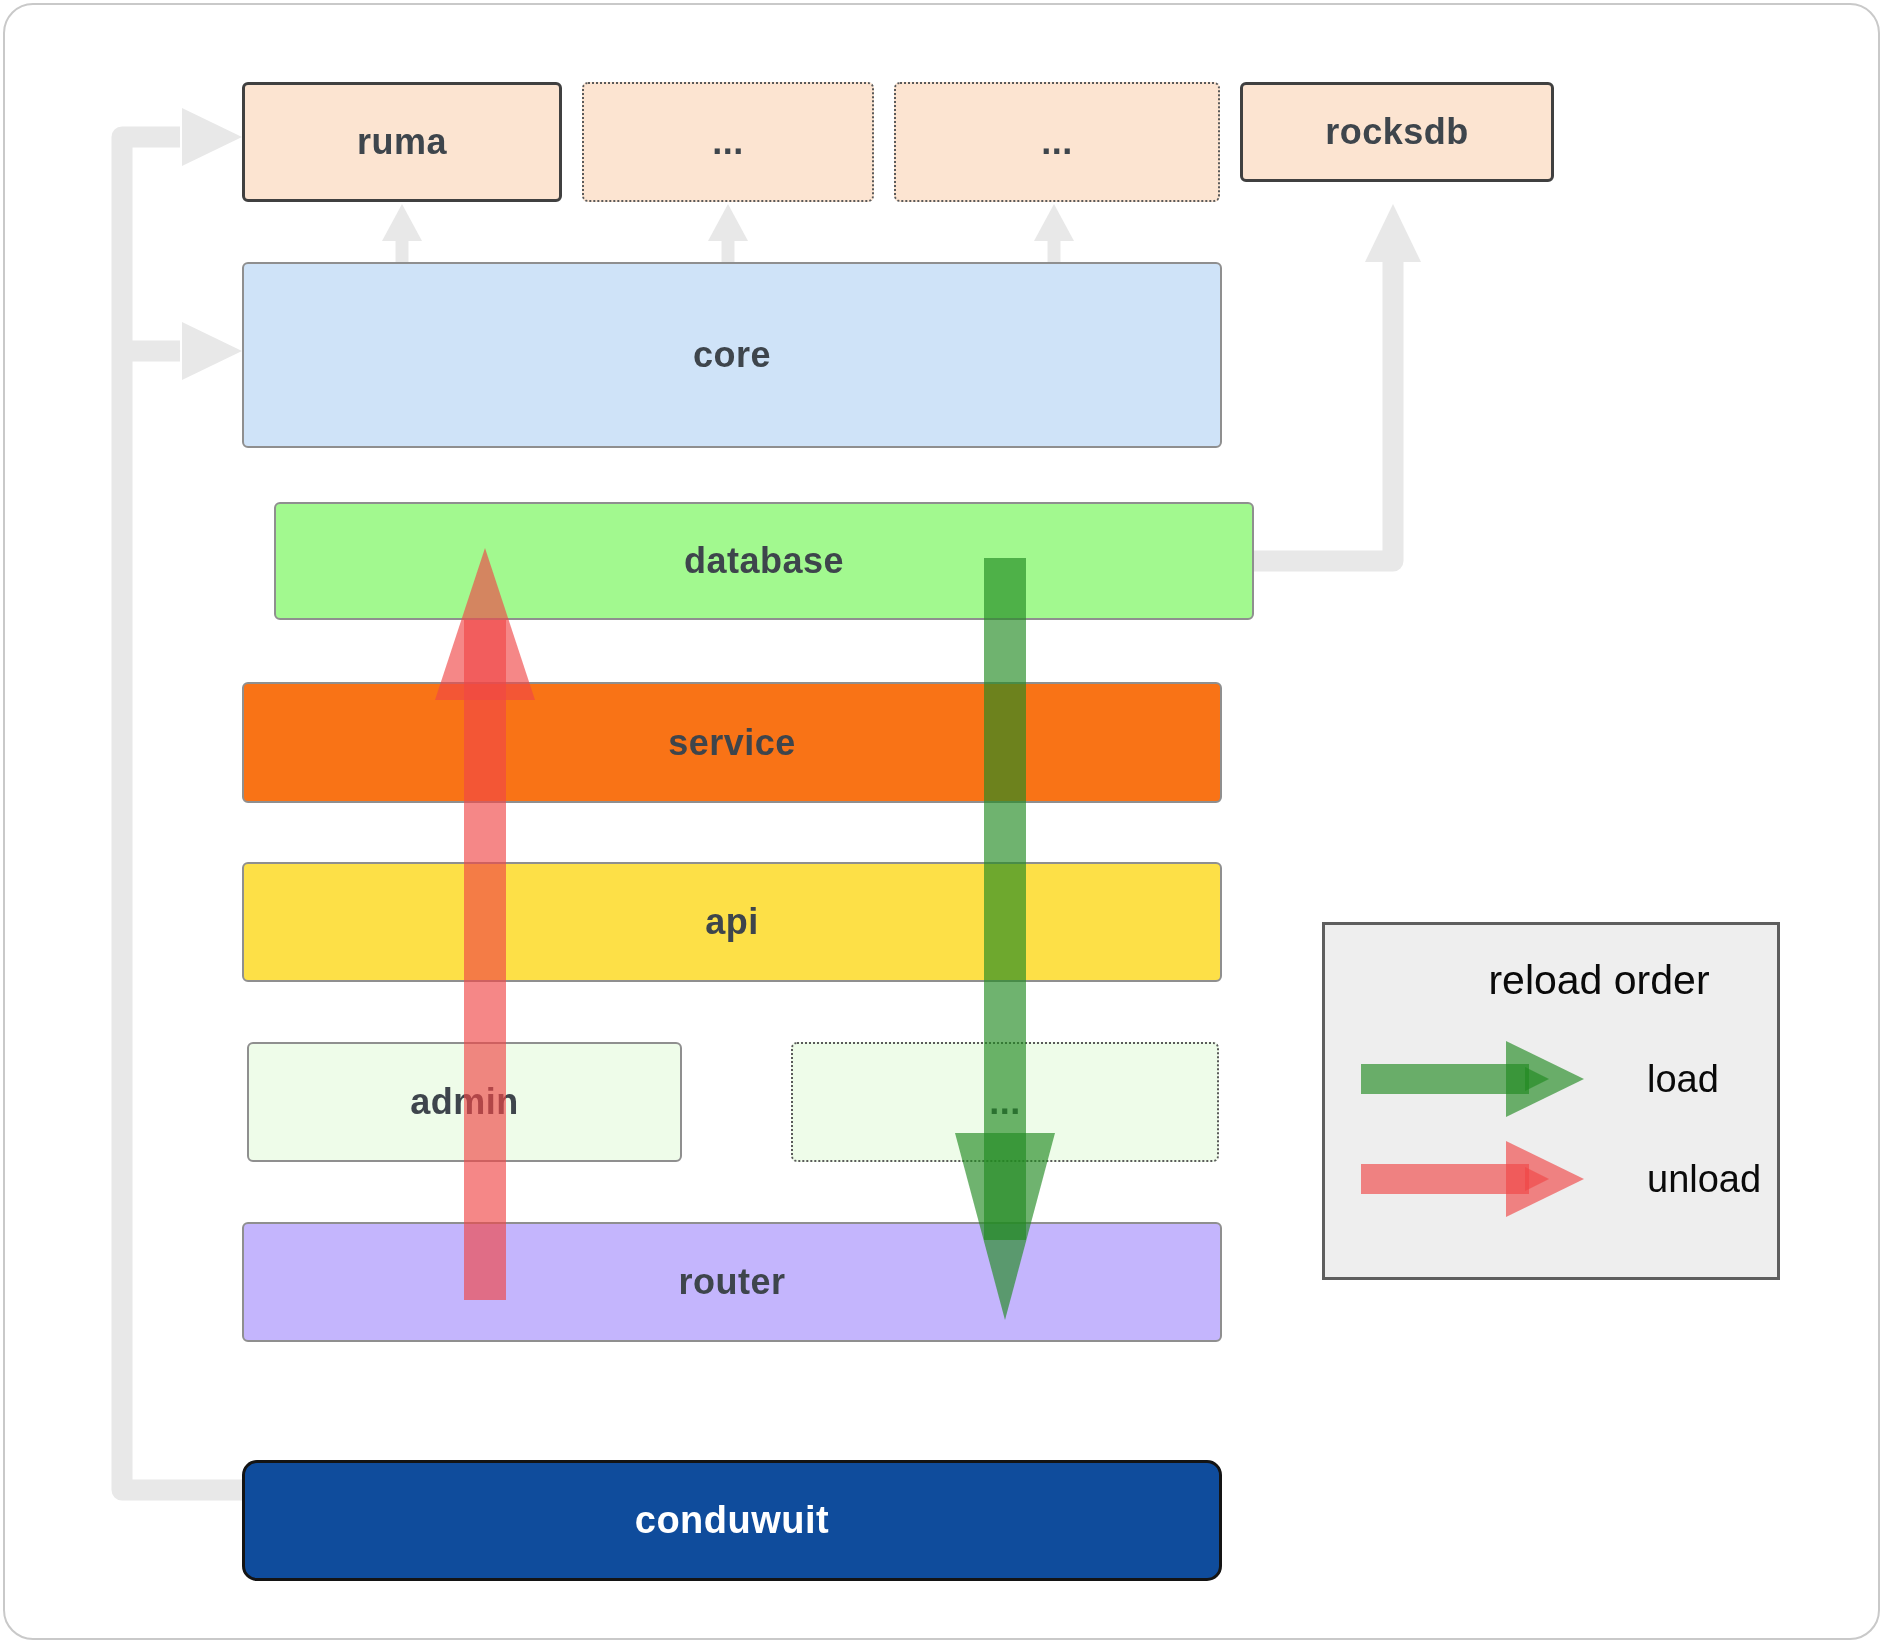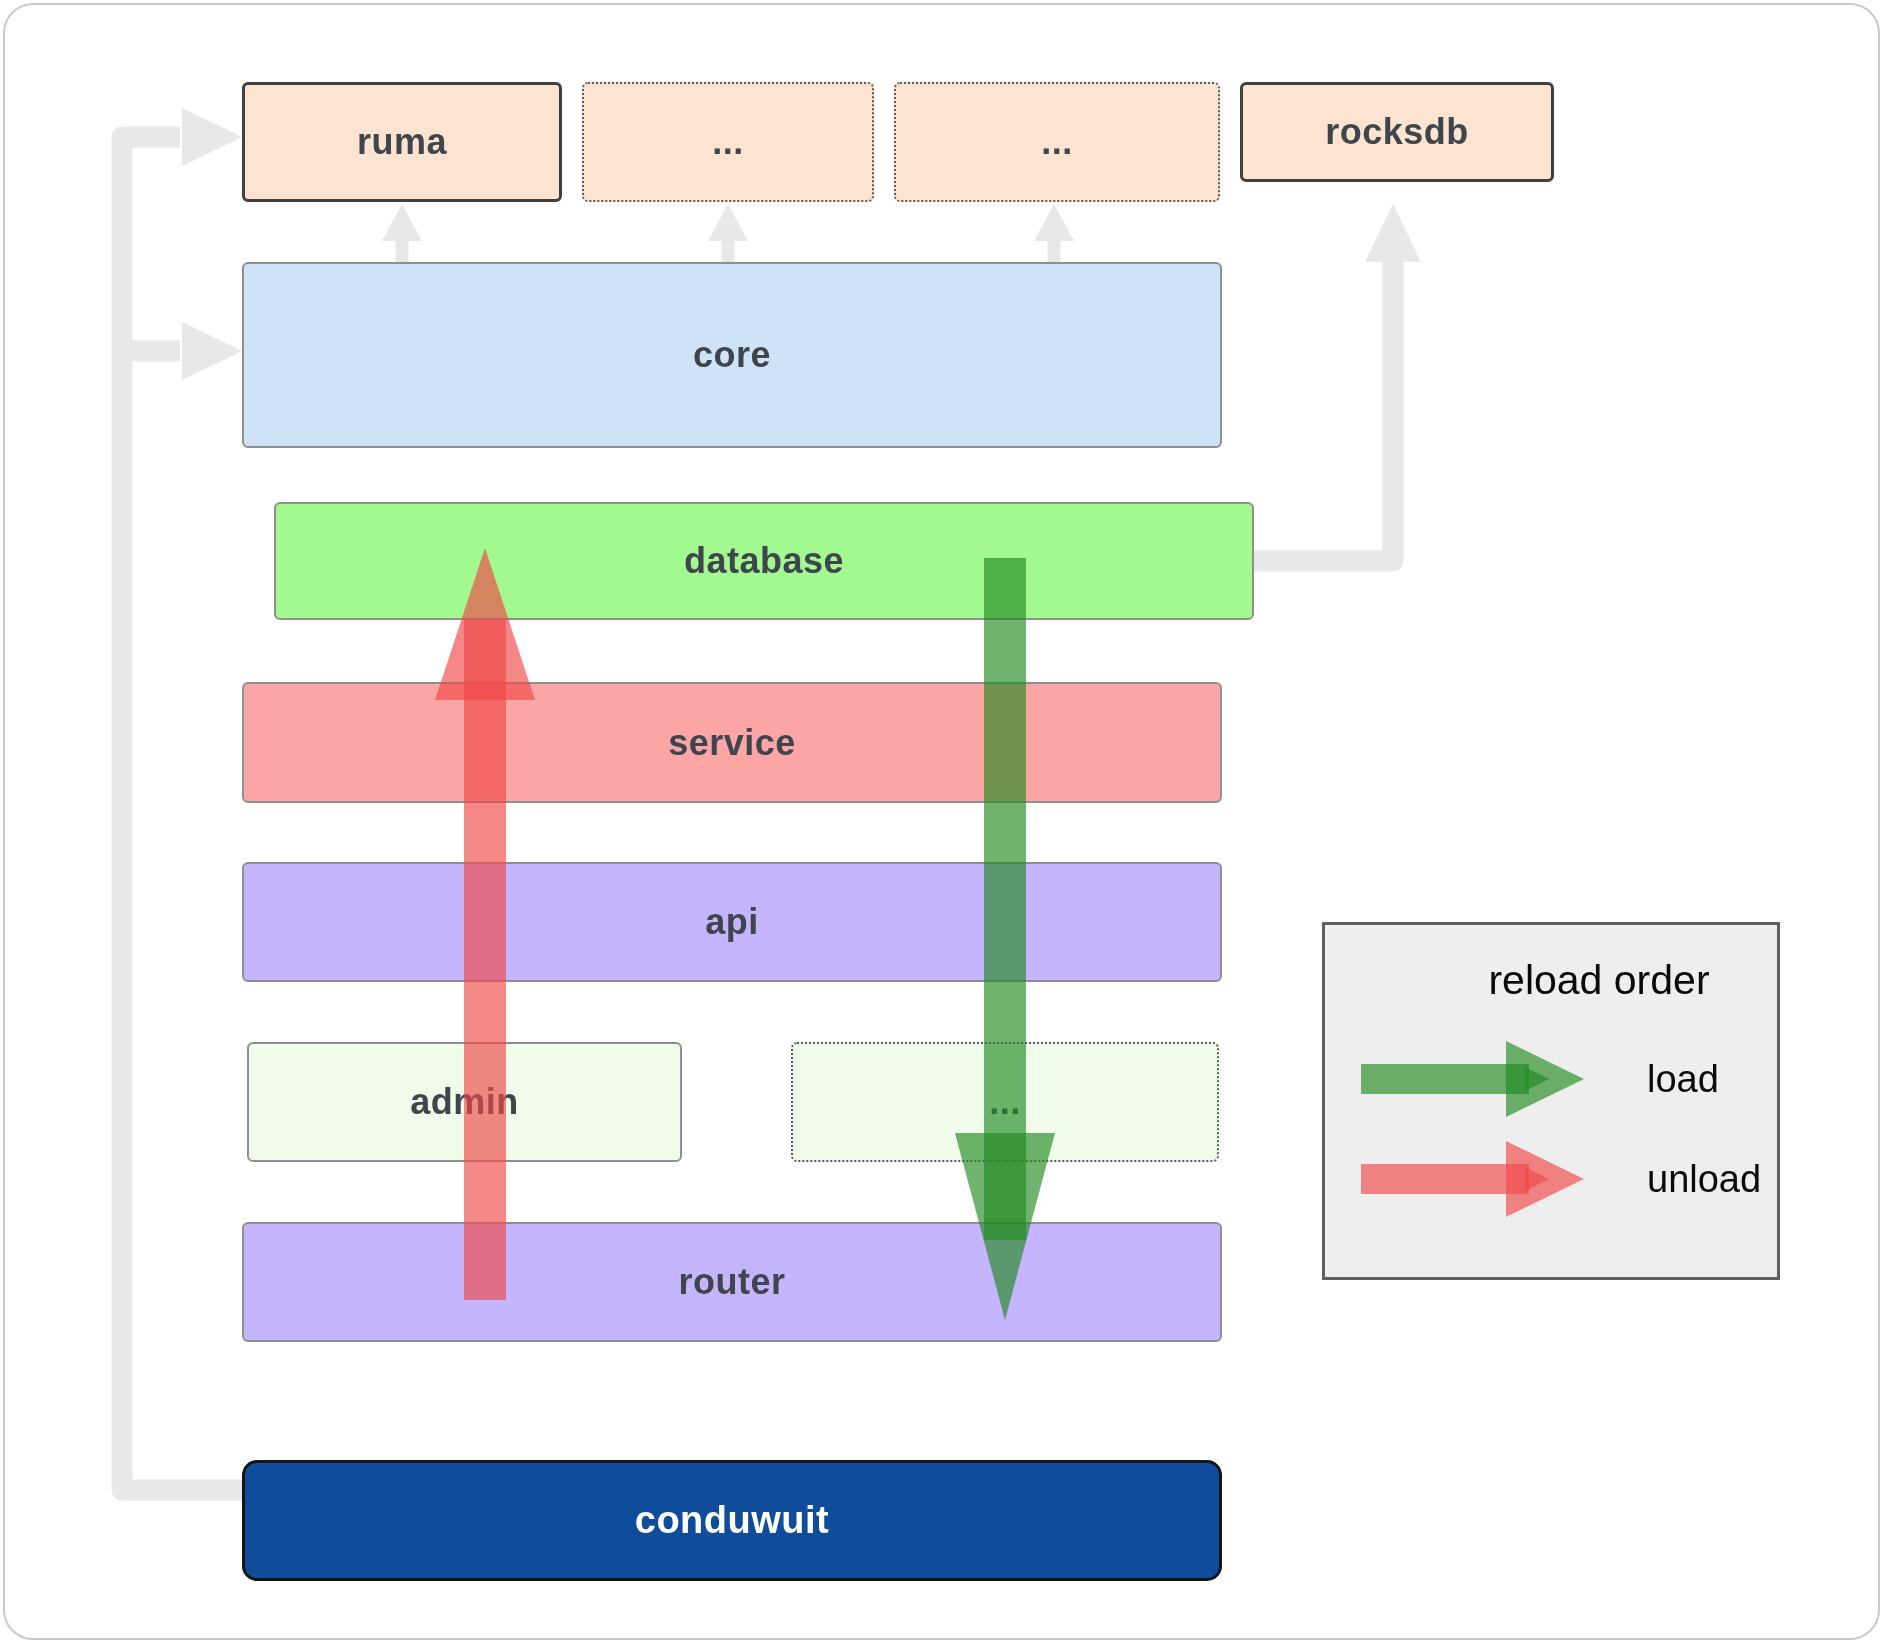--- a/index.html
+++ b/index.html
@@ -16,22 +16,22 @@
     position:absolute;display:flex;align-items:center;justify-content:center;
     box-sizing:border-box;border-radius:6px;
     font-size:36px;font-weight:600;color:#3e454c;letter-spacing:0.5px;
   }
   .node.solid-dark{border:3px solid #404040;}
   .node.gray-border{border:2px solid #8f8f8f;}
   .node.dotted{border:2px dotted #5a5a5a;}
   .peach{background:#fce4d1;}
   .blue{background:#cfe3f8;}
   .green-bright{background:#a2f98f;}
-  .green-mid{background:#fca5a5;}
-  .green-light{background:#c4b5fd;}
+  .green-mid{background:#f97316;}
+  .green-light{background:#fde047;}
   .green-faint{background:#eefce9;}
   .white-bg{background:#c4b5fd;}
   .navy{background:#0f4c9c;border:3px solid #141414;margin-top:18px;}
   .navy span{color:#ffffff;font-weight:600;font-size:38px;}
   
   #node-ruma     {left:242px; top:82px;  width:320px; height:120px;}
   #node-dots1    {left:582px; top:82px;  width:292px; height:120px;}
   #node-dots2    {left:894px; top:82px;  width:326px; height:120px;}
   #node-rocksdb  {left:1240px;top:82px;  width:314px; height:100px;}
   #node-core     {left:242px; top:262px; width:980px; height:186px;}

